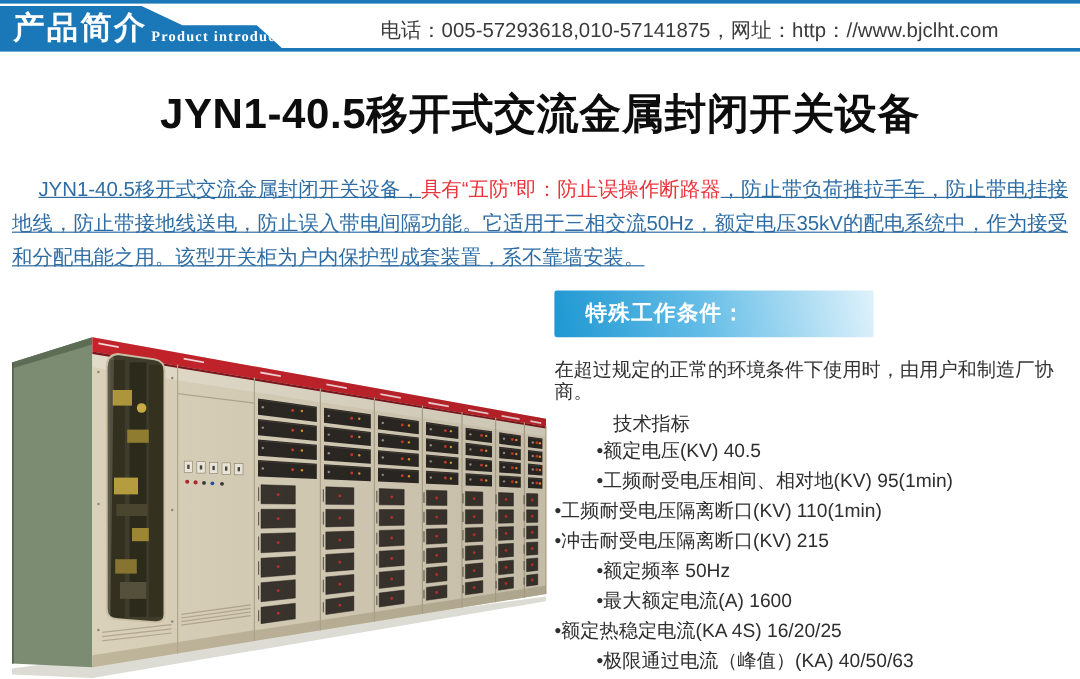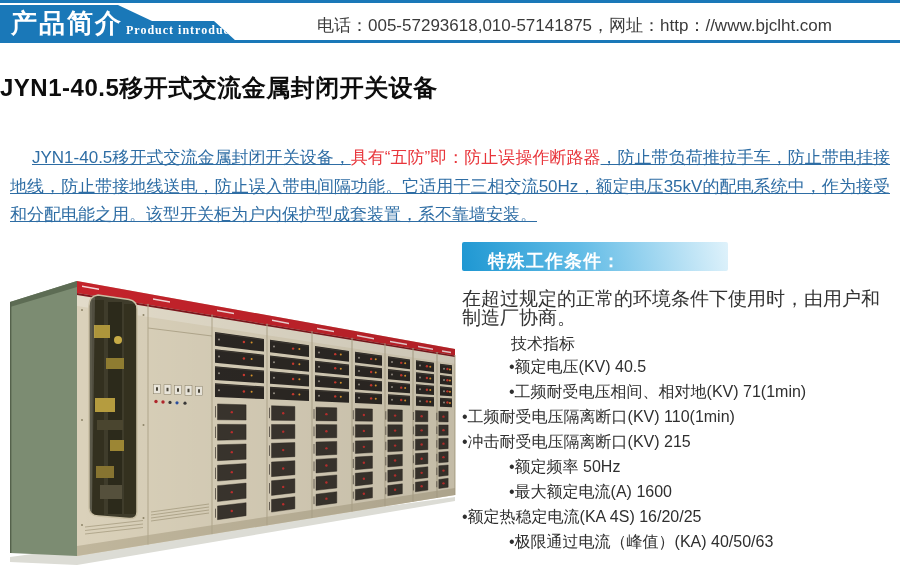--- a/index.html
+++ b/index.html
@@ -8,37 +8,37 @@
   
   .top-strip{position:absolute;left:0;top:0;width:900px;height:3px;background:var(--accent,#1a78b8);}
   .banner{position:absolute;left:0;top:0;width:240px;height:44px;background:var(--accent,#1a78b8);
           clip-path:polygon(0 5px,118px 5px,152px 21px,214px 21px,236px 41px,0 41px);}
   .banner-cn{position:absolute;left:11px;top:6px;color:#fff;font-size:26px;font-weight:700;letter-spacing:2px;}
   .banner-en{position:absolute;left:126px;top:23px;color:#fff;font-size:12px;font-weight:700;
              font-family:"Liberation Serif","DejaVu Serif",serif;letter-spacing:1px;white-space:nowrap;}
   .contact{position:absolute;left:317px;top:14px;font-size:17px;color:#3a3a3a;white-space:nowrap;}
   .header-rule{position:absolute;left:0;top:40px;width:900px;height:3px;background:var(--accent,#1a78b8);}
   
-  .title{position:absolute;left:0;top:72px;width:900px;margin:0;text-align:left;
-         font-size:24px;font-weight:700;color:#0d0d0d;letter-spacing:0.5px;}
+  .title{position:absolute;left:0;top:72px;width:900px;margin:0;text-align:center;
+         font-size:35px;font-weight:700;color:#0d0d0d;letter-spacing:0.5px;}
   
   .intro{position:absolute;left:10px;top:144px;width:880px;margin:0;font-size:17px;line-height:28.5px;
          text-align:justify;text-indent:22px;}
   .intro .blue{color:var(--blue-text,#2e6da4);text-decoration:underline;}
   .intro .red{color:var(--red-text,#e8353b);}
   
   #cabinet-photo{position:absolute;left:0;top:270px;}
   
   .right-panel{position:absolute;left:462px;top:242px;width:434px;}
-  .panel-header{width:240px;height:29px;line-height:39px;padding-left:26px;border-radius:2px;
+  .panel-header{width:240px;height:39px;line-height:39px;padding-left:26px;border-radius:2px;
                 color:#fff;font-size:18px;font-weight:700;letter-spacing:1px;
                 background:linear-gradient(78deg,var(--panel-g1,#1e97d2) 0%,#63bce6 45%,var(--panel-g2,#dff2fb) 100%);}
-  .panel-note{margin-top:18px;font-size:19px;line-height:19px;color:#333;}
+  .panel-note{margin-top:18px;font-size:16px;line-height:19px;color:#333;}
   .specs-title{margin-left:49px;margin-top:6px;font-size:16px;line-height:21px;color:#2f2f2f;}
-  .spec-item{margin-left:47px;font-size:16px;line-height:25px;color:#2f2f2f;white-space:nowrap;}
+  .spec-item{margin-left:35px;font-size:16px;line-height:25px;color:#2f2f2f;white-space:nowrap;}
   .spec-item.outdent{margin-left:0;}
 </style>
 </head>
 <body>
 
 <div id="page">
   <div class="top-strip"></div>
   <div class="banner">
     <span class="banner-cn">产品简介</span>
     <span class="banner-en">Product  introduction</span>
@@ -403,21 +403,21 @@
       <circle cx="143.5" cy="155" r="1" fill="#8e8569"></circle>
       <circle cx="143.5" cy="248" r="1" fill="#8e8569"></circle>
     </g>
   </svg>
 
   <div class="right-panel">
     <div class="panel-header">特殊工作条件：</div>
     <div class="panel-note">在超过规定的正常的环境条件下使用时，由用户和制造厂协商。</div>
     <div class="specs-title">技术指标</div>
     <div class="spec-item">•额定电压(KV) 40.5</div>
-    <div class="spec-item">•工频耐受电压相间、相对地(KV) 71(1min)</div>
+    <div class="spec-item">•工频耐受电压相间、相对地(KV) 95(1min)</div>
     <div class="spec-item outdent">•工频耐受电压隔离断口(KV) 110(1min)</div>
     <div class="spec-item outdent">•冲击耐受电压隔离断口(KV) 215</div>
     <div class="spec-item">•额定频率 50Hz</div>
     <div class="spec-item">•最大额定电流(A) 1600</div>
     <div class="spec-item outdent">•额定热稳定电流(KA 4S) 16/20/25</div>
     <div class="spec-item">•极限通过电流（峰值）(KA) 40/50/63</div>
   </div>
 </div>
 
 </body></html>

